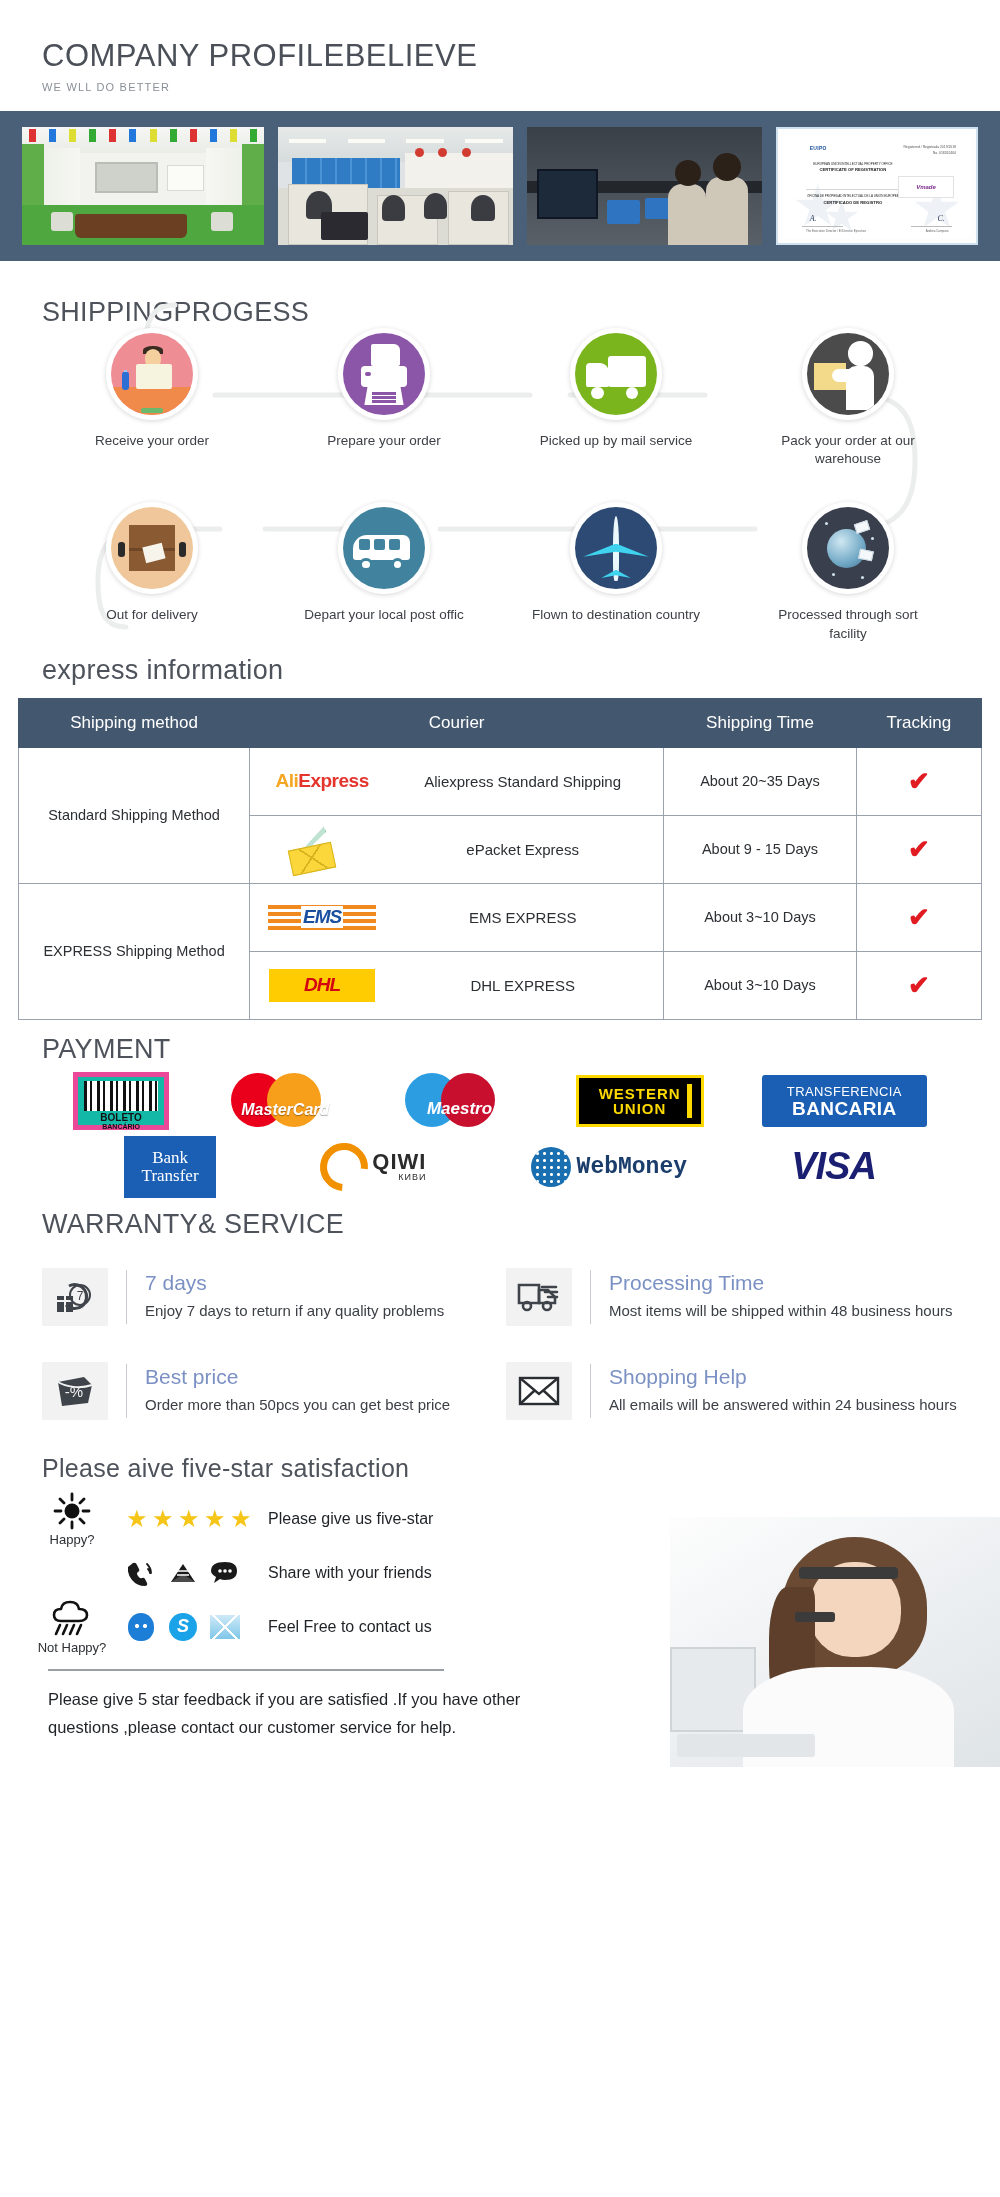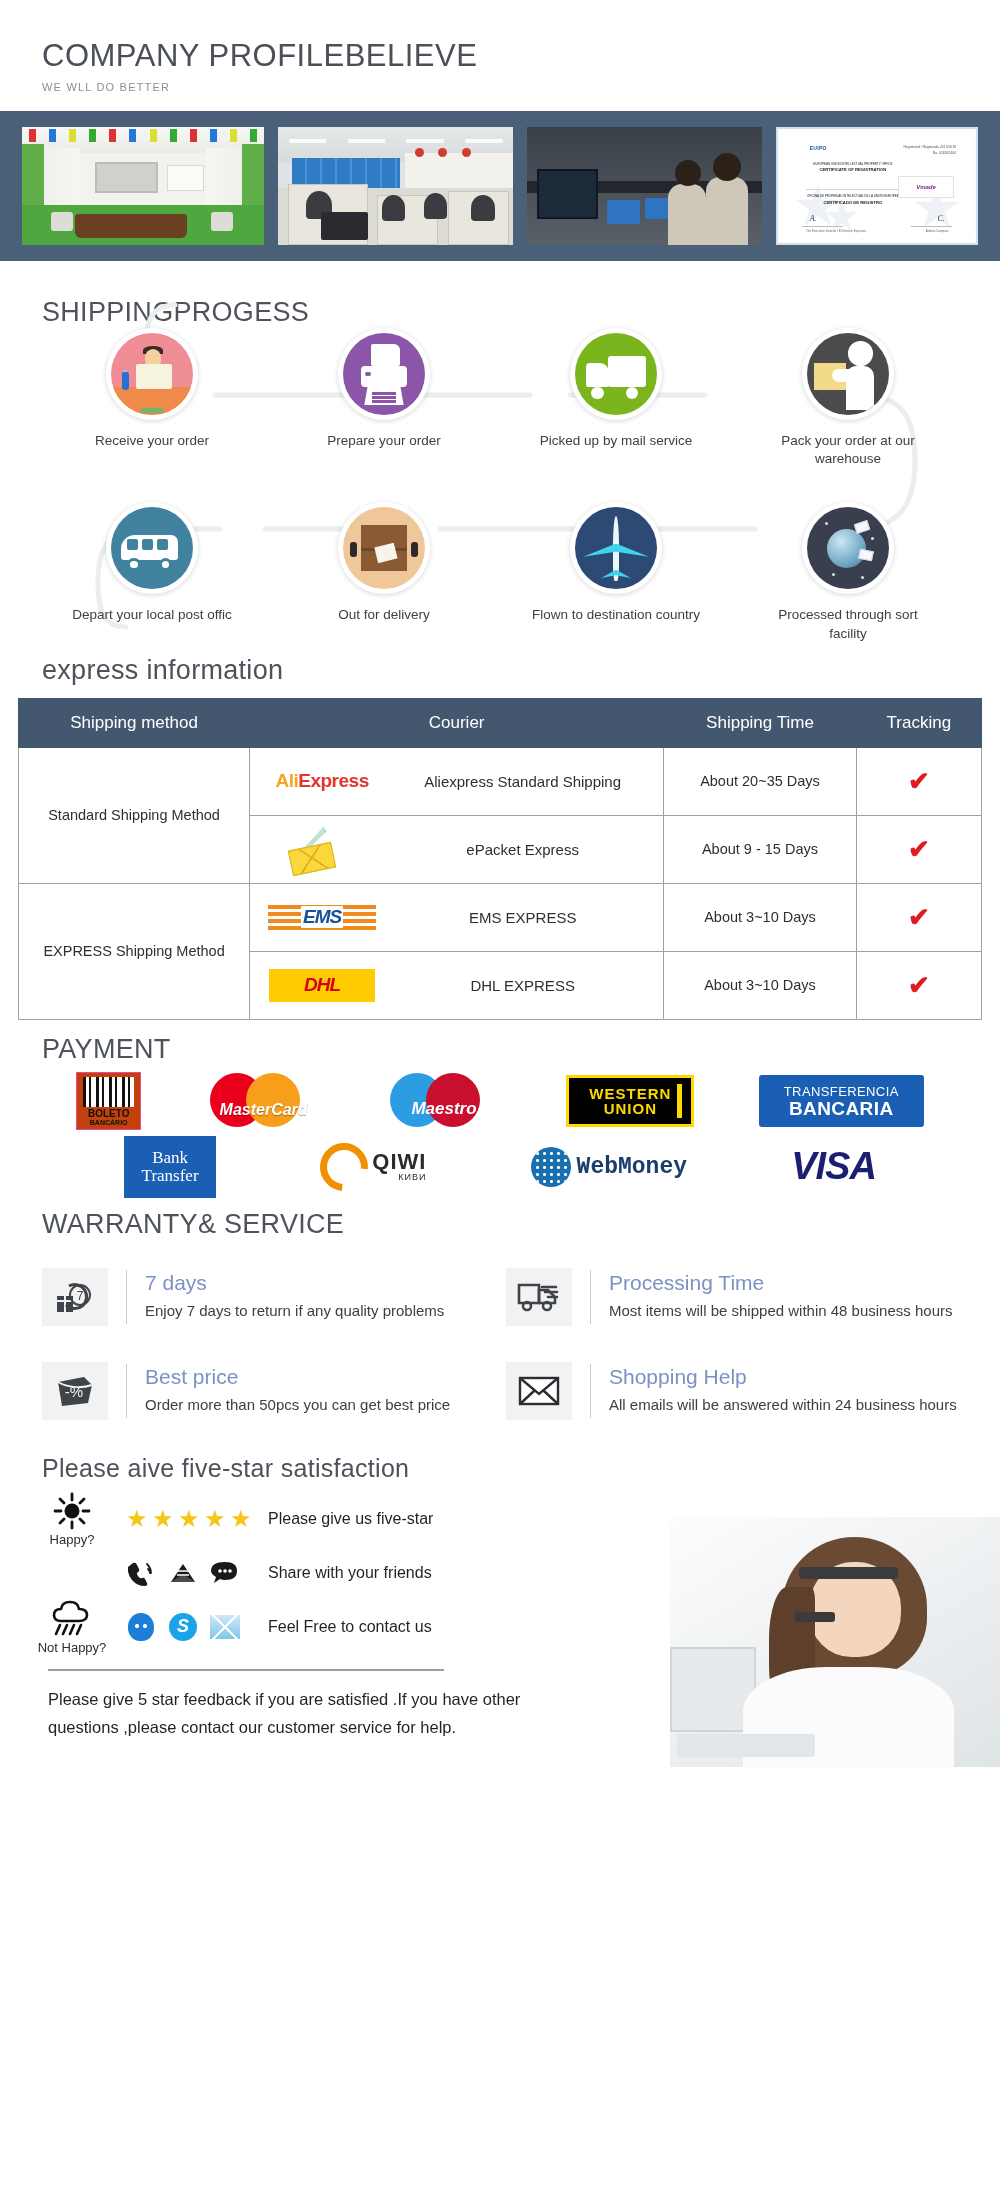--- a/index.html
+++ b/index.html
@@ -236,21 +236,21 @@
   .logo-ems .txt { position:relative; font-size:19px; font-weight:bold; font-style:italic; color:#1a4fa0;
     letter-spacing:-1px; background:#fff; padding:0 2px; }
   .logo-dhl { width:106px; height:33px; background:#fecc00; display:flex; align-items:center; justify-content:center; }
   .logo-dhl span { font-size:19px; font-weight:bold; font-style:italic; color:#d40511; letter-spacing:-1px; }
 
   
   .pay-wrap { padding: 14px 0 6px; }
   .pay-row { display: flex; align-items: center; justify-content: space-around; padding: 10px 44px; }
   .pay-logo { height: 52px; display: flex; align-items: center; justify-content: center; }
 
-  .l-boleto { width: 65px; height: 58px; background:#c2410c; border:1px solid #ec4899; position:relative; }
+  .l-boleto { width: 96px; height: 58px; background:#14b8a6; border:5px solid #ec4899; position:relative; }
   .l-boleto .bars { position:absolute; left:6px; right:6px; top:4px; height:30px;
     background:repeating-linear-gradient(90deg,#111 0 3px,#fff 3px 6px,#111 6px 8px,#fff 8px 13px); }
   .l-boleto .t1 { position:absolute; left:0; right:0; top:35px; text-align:center; font-size:10px; font-weight:bold; color:#111; }
   .l-boleto .t2 { position:absolute; left:0; right:0; top:46px; text-align:center; font-size:7px; font-weight:bold; color:#111; }
 
   .l-mc { position:relative; width:116px; height:56px; }
   .l-mc .c1 { position:absolute; left:4px; top:0; width:54px; height:54px; border-radius:50%; background:#eb001b; }
   .l-mc .c2 { position:absolute; left:40px; top:0; width:54px; height:54px; border-radius:50%; background:#f79e1b; }
   .l-mc .lbl { position:absolute; left:0; right:0; top:28px; text-align:center; color:#fff; font-size:16px;
     font-weight:bold; font-style:italic; text-shadow:0 1px 1px rgba(0,0,0,.35); }
@@ -514,42 +514,42 @@
           </div>
         </div>
         <div class="ship-label">Pack your order at
 our warehouse</div>
       </div>
     </div>
 
     <div class="ship-row second">
       <div class="ship-step">
         <div class="bubble">
+          <div class="inner ic-outdel">
+            <div class="crate"></div>
+              <div class="lbl"></div>
+            <div class="hl" style="left:9%"></div>
+              <div class="hl" style="right:9%"></div>
+          </div>
+        </div>
+        <div class="ship-label">Out for delivery</div>
+      </div>
+      <div class="ship-step">
+        <div class="bubble">
           <div class="inner ic-van">
             <div class="body"></div>
             <div class="win" style="left:20%"></div>
               <div class="win" style="left:38%"></div>
               <div class="win" style="left:56%"></div>
             <div class="w" style="left:20%"></div>
               <div class="w" style="left:58%"></div>
           </div>
         </div>
         <div class="ship-label">Depart your local
 post offic</div>
-      </div>
-      <div class="ship-step">
-        <div class="bubble">
-          <div class="inner ic-outdel">
-            <div class="crate"></div>
-              <div class="lbl"></div>
-            <div class="hl" style="left:9%"></div>
-              <div class="hl" style="right:9%"></div>
-          </div>
-        </div>
-        <div class="ship-label">Out for delivery</div>
       </div>
       <div class="ship-step">
         <div class="bubble">
           <div class="inner ic-plane">
             <div class="fus"></div>
               <div class="wing"></div>
               <div class="tail"></div>
           </div>
         </div>
         <div class="ship-label">Flown to

